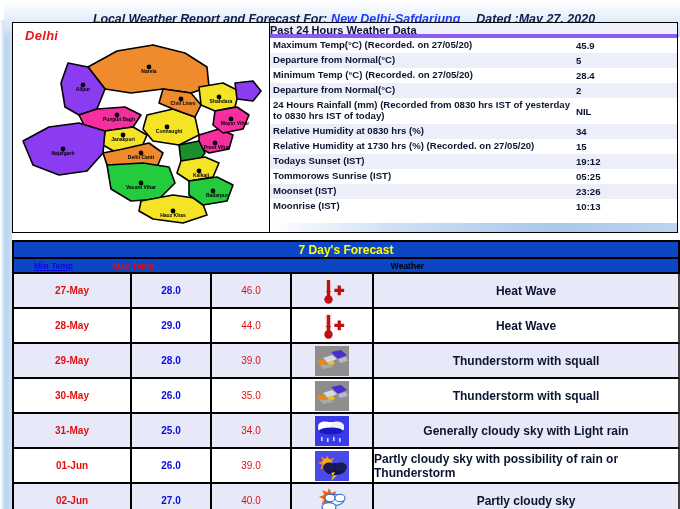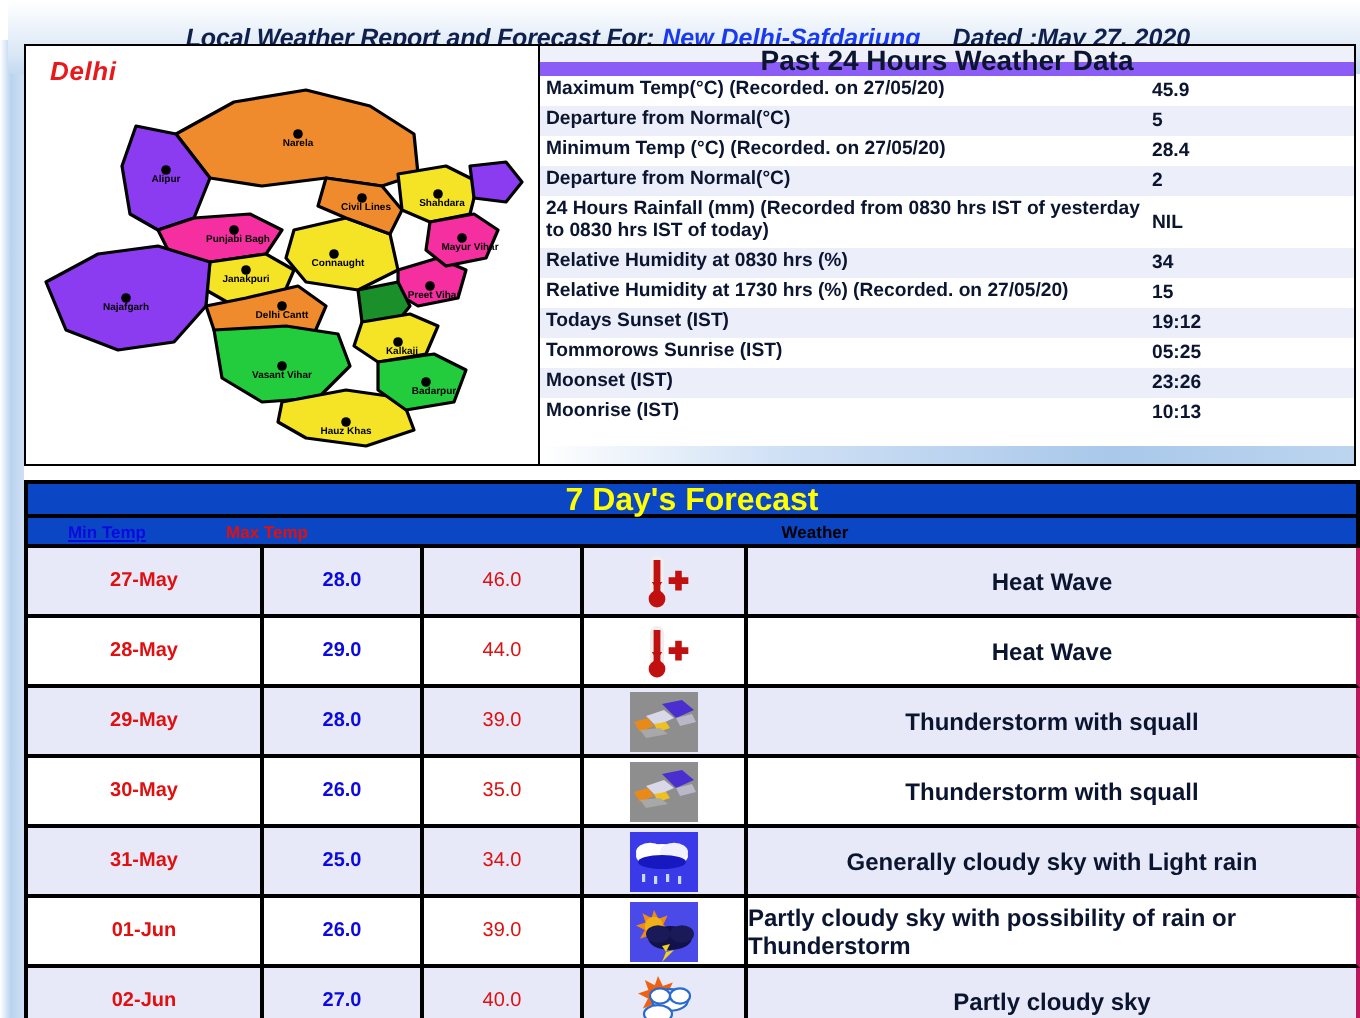--- a/index.html
+++ b/index.html
@@ -76,24 +76,24 @@
     width: 408px; height: 211px;
     border: 1.5px solid #000;
     border-left: none;
     background: #ffffff;
     overflow: hidden;
     flex: 0 0 auto;
   }
   .data-head {
     height: 15px;
     background: #eef0fa;
-    text-align: center;
-    font-size: 14px; font-weight: bold; color: #0b1530;
+    text-align: left;
+    font-size: 11px; font-weight: bold; color: #0b1530;
     line-height: 15px;
-    border-bottom: 7px solid #8b5cf6;
+    border-bottom: 4px solid #8b5cf6;
   }
   .data-row {
     display: flex;
     align-items: center;
     height: 15px;
     font-size: 9.6px;
     color: #0b1530;
     font-weight: bold;
     padding-left: 3px;
   }
@@ -114,21 +114,21 @@
     left: 12px; top: 240px;
     width: 668px;
     border-left: 2px solid #000;
     border-top: 2px solid #000;
     background: #000;
   }
   .fc-title {
     height: 17px;
     background: #0b47c4;
     color: #ffff00;
-    font-size: 16px; font-weight: bold;
+    font-size: 12px; font-weight: bold;
     text-align: center;
     line-height: 17px;
     border-bottom: 2px solid #000;
     border-right: 2px solid #000;
   }
   .fc-headrow {
     display: flex;
     height: 15px;
     background: #0b47c4;
     border-bottom: 2px solid #000;
@@ -146,21 +146,21 @@
   .c-desc  { width: 304px; }
   .h-date { color: #000000; }
   .h-min  { color: #0a0ae0; text-decoration: underline; }
   .h-max  { color: #e01010; }
   .h-desc { color: #000000; }
 
   .fc-row {
     display: flex;
     height: 35px;
     border-bottom: 2px solid #000;
-    border-right: 2px solid #be185d;
+    border-right: 2px solid #404040;
     background: #ffffff;
   }
   .fc-row.alt { background: #e7e9f8; }
   .fc-row > div {
     display: flex; align-items: center; justify-content: center;
     border-right: 2px solid #000;
     height: 100%;
   }
   .fc-row > div:last-child { border-right: none; }
   .v-date { font-size: 10px; font-weight: bold; color: #e01010; }

